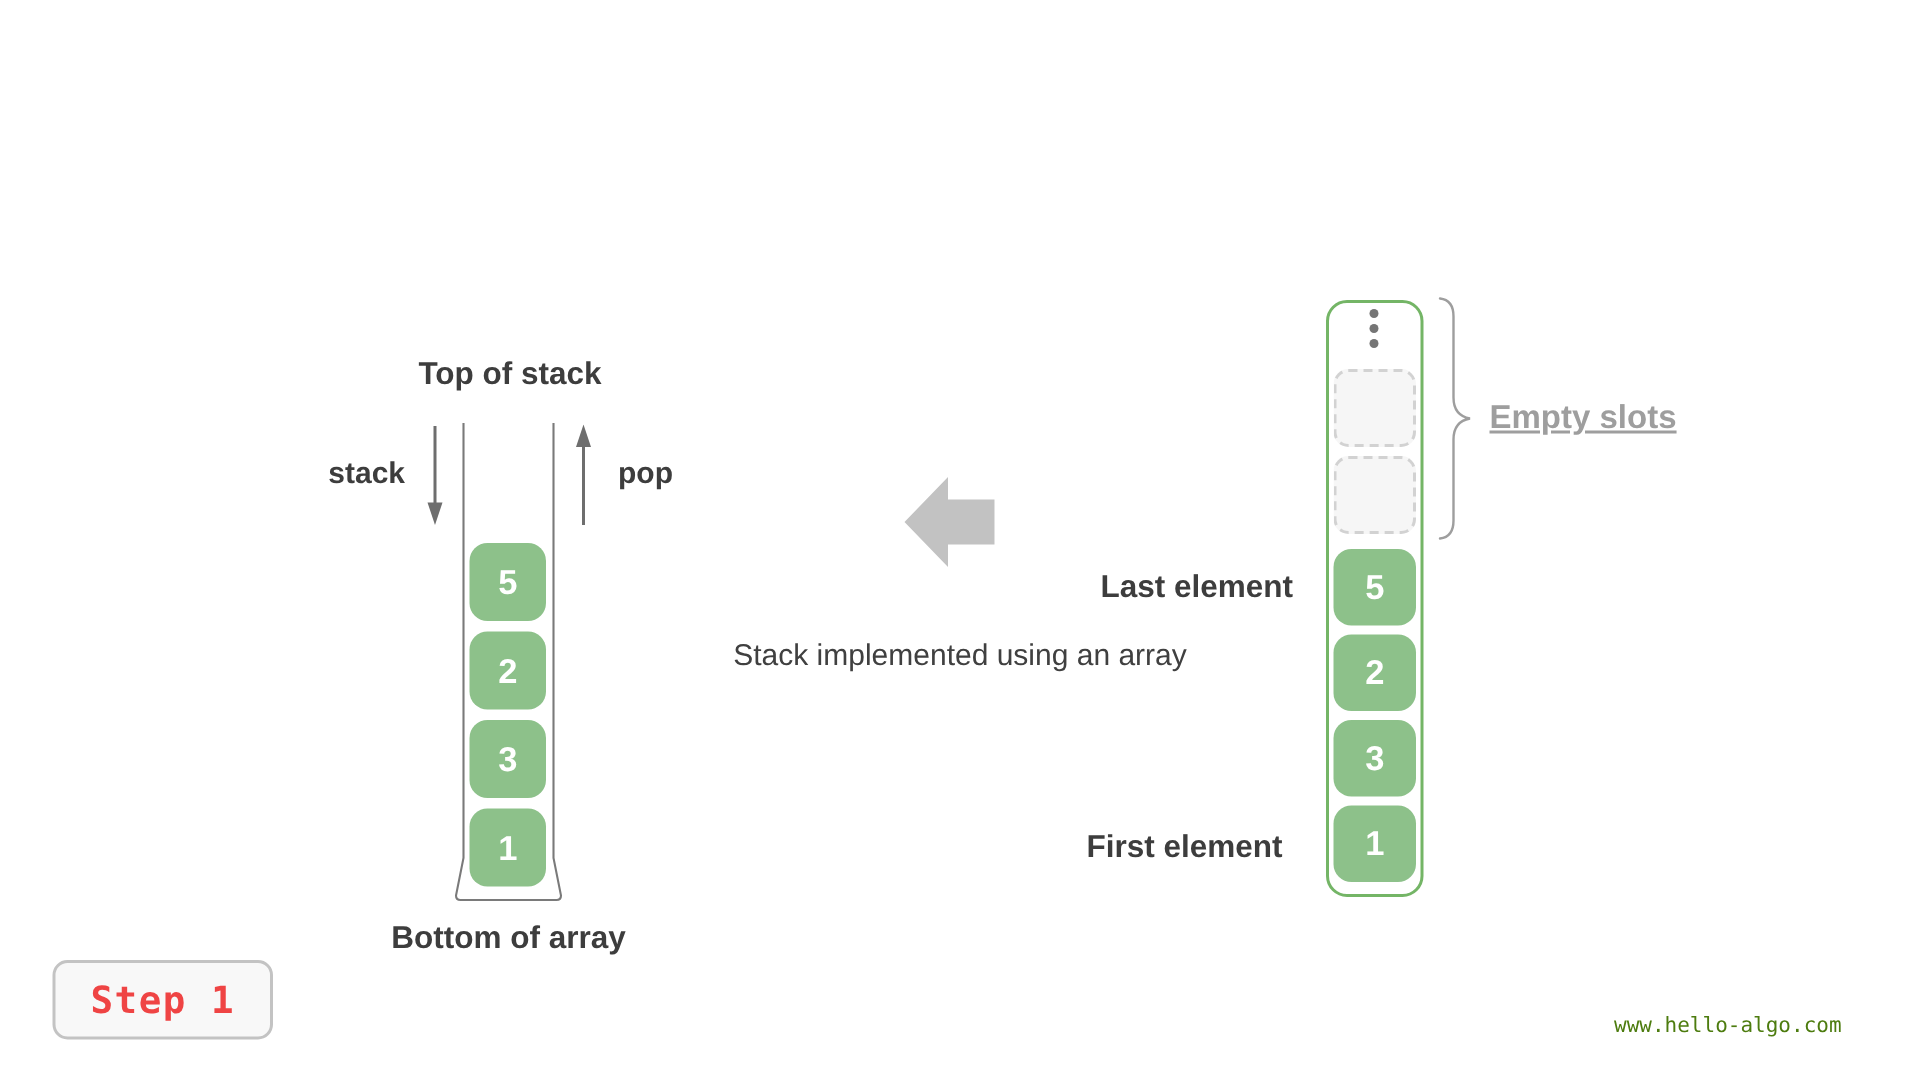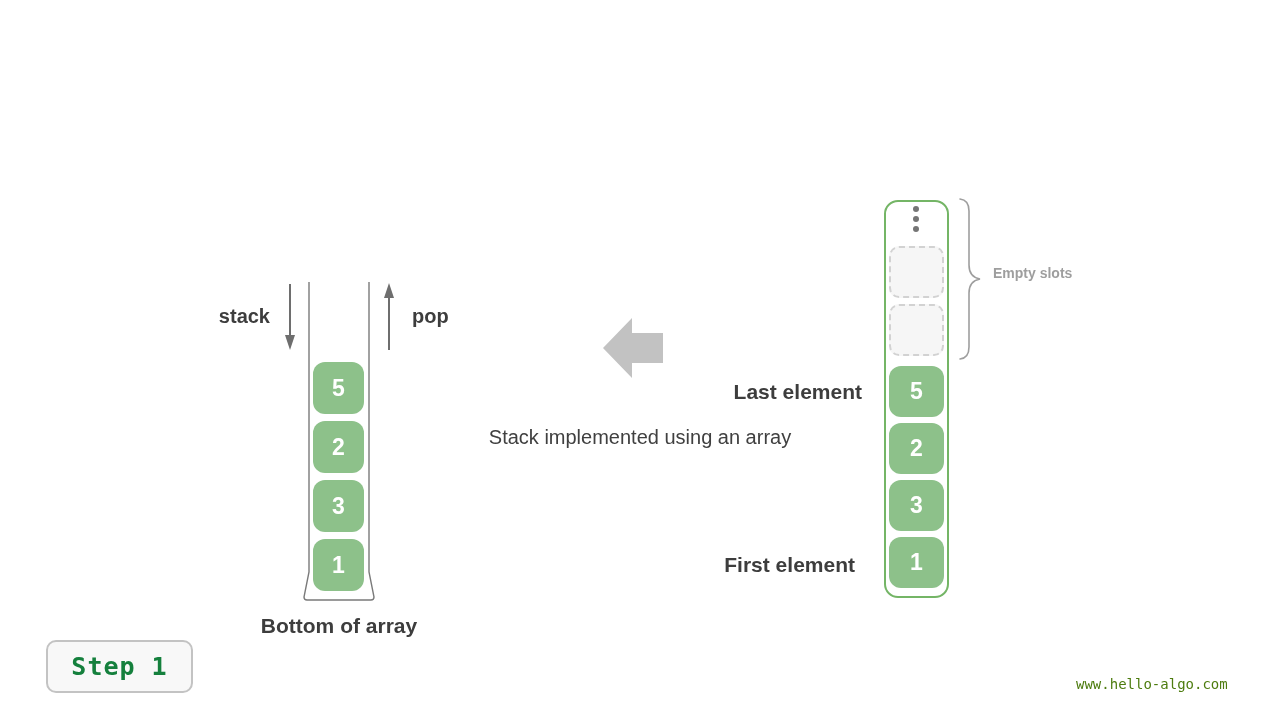--- a/index.html
+++ b/index.html
@@ -2,21 +2,21 @@
 <html><head>
 <meta charset="utf-8">
 <style>
   html,body{margin:0;padding:0;background:#ffffff;}
   .canvas{
     position:relative;width:1280px;height:720px;background:#ffffff;overflow:hidden;
     font-family:"Liberation Sans",sans-serif;
   }
   .abs{position:absolute;}
   .lbl-dark{color:#3d3d3d;font-weight:bold;font-size:21px;}
-  .lbl-gray{color:#9e9e9e;font-weight:bold;font-size:14px;}
+  .lbl-gray{color:#9e9e9e;font-weight:bold;font-size:22px;text-decoration:underline;}
   .caption{color:#404040;font-size:20px;font-weight:normal;}
   .center{text-align:center;}
   .right{text-align:right;}
 
   .stack-box{
     position:absolute;left:313px;width:51px;height:52px;border-radius:12px;
     background:#8dc18a;color:#ffffff;font-weight:bold;font-size:23px;
     display:flex;align-items:center;justify-content:center;
   }
   .array-box{
@@ -30,36 +30,37 @@
   }
   .array-container{
     position:absolute;left:884px;top:200px;width:65px;height:398px;
     border:2px solid #74b566;border-radius:14px;box-sizing:border-box;background:#ffffff;
   }
   .dots{
     position:absolute;left:913px;top:206px;display:flex;flex-direction:column;gap:4px;align-items:center;
   }
   .dots span{width:6px;height:6px;border-radius:50%;background:#757575;display:block;}
   .step-badge{
-    position:absolute;left:46px;top:640px;width:147px;height:53px;
+    position:absolute;left:35px;top:640px;width:147px;height:53px;
     border:2px solid #c3c3c3;border-radius:10px;background:#f8f8f8;box-sizing:border-box;
     display:flex;align-items:center;justify-content:center;
-    font-family:"DejaVu Sans Mono",monospace;font-weight:bold;font-size:25px;color:#15803d;
+    font-family:"DejaVu Sans Mono",monospace;font-weight:bold;font-size:25px;color:#ef4444;
     letter-spacing:1px;cursor:pointer;
   }
   .watermark{
     position:absolute;left:1076px;top:676px;
     font-family:"DejaVu Sans Mono",monospace;font-size:14px;color:#4d7c0f;
   }
 </style>
 </head>
 <body>
 
 <div class="canvas">
 
+  <div class="abs lbl-dark center" style="left:250px;top:238px;width:180px;">Top of stack</div>
 
   <svg class="abs" style="left:295px;top:281px;" width="92" height="322" viewBox="0 0 92 322">
     <path d="M11,1 L11,291 L6,316 Q6,319 9,319 L73,319 Q76,319 76,316 L71,291 L71,1" transform="translate(3,0)" fill="none" stroke="#7a7a7a" stroke-width="1.4"></path>
   </svg>
 
   <div class="abs lbl-dark right" style="left:190px;top:305px;width:80px;font-size:20px;">stack</div>
 
   <svg class="abs" style="left:281px;top:283px;" width="18" height="70" viewBox="0 0 18 70">
     <line x1="9" y1="1" x2="9" y2="54" stroke="#6e6e6e" stroke-width="2"></line>
     <polygon points="4,52 14,52 9,67" fill="#6e6e6e"></polygon>

